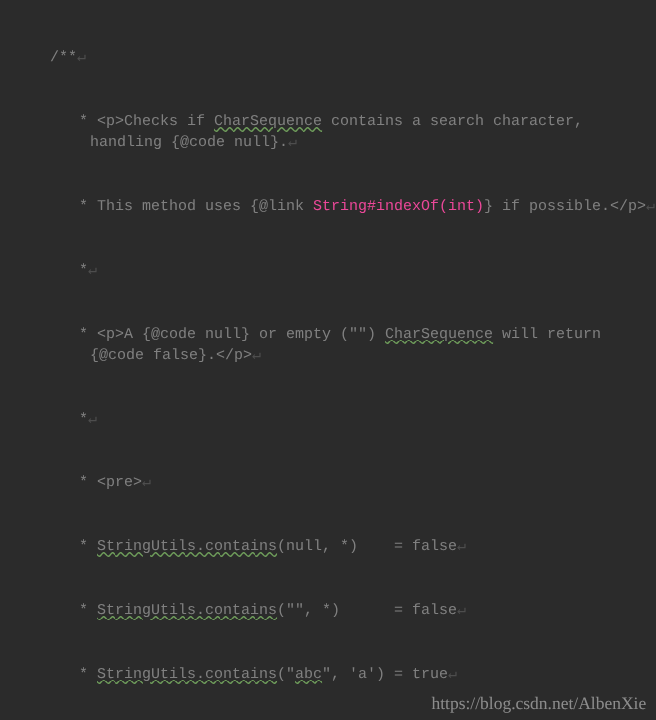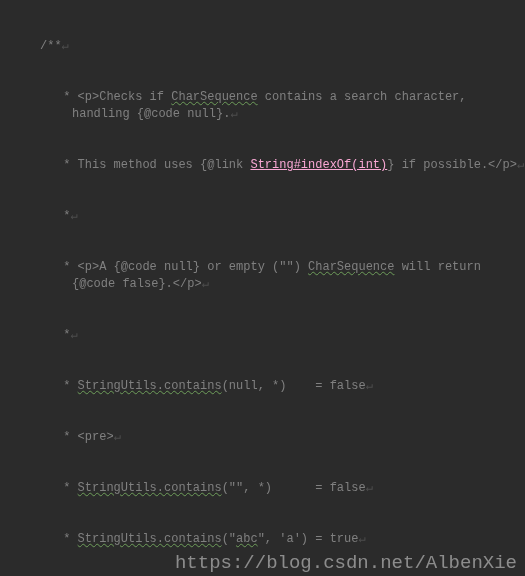--- a/index.html
+++ b/index.html
@@ -18,51 +18,51 @@
   .editor {
     padding: 4px 0 4px 16px;
     white-space: pre-wrap;
     word-wrap: break-word;
   }
   .line { white-space: pre-wrap; }
   .indent0 { padding-left: 24px; }
   .indent1 { padding-left: 40px; }
   .comment { color: #808080; }
   .typo { text-decoration: underline wavy #6e9d5a; text-decoration-thickness: 1px; text-align: center; }
-  .link { text-decoration: underline; color: #f9a8d4; }
+  .link { color: #ec4899; }
   .pilcrow { color: #4d4d4d; }
   .watermark {
     position: absolute;
     bottom: 4px;
     right: 8px;
     color: rgba(220,220,220,0.55);
-    font-family: Liberation Mono, monospace;
-    font-size: 19px;
+    font-family: Liberation Serif, serif;
+    font-size: 14px;
   }
 </style>
 </head>
 <body>
 
 <div class="editor">
 
 <div class="line indent0"><span class="comment">/**</span><span class="pilcrow">↵</span></div>
 
 <div class="line" style="padding-left:40px;text-indent:-16px;margin-left:16px"><span class="comment"> * &lt;p&gt;Checks if </span><span class="comment typo">CharSequence</span><span class="comment"> contains a search character, handling {@code null}.</span><span class="pilcrow">↵</span></div>
 
 <div class="line indent1"><span class="comment"> * This method uses {@link </span><span class="comment link">String#indexOf(int)</span><span class="comment">} if possible.&lt;/p&gt;</span><span class="pilcrow">↵</span></div>
 
 <div class="line indent1"><span class="comment"> *</span><span class="pilcrow">↵</span></div>
 
 <div class="line" style="padding-left:40px;text-indent:-16px;margin-left:16px"><span class="comment"> * &lt;p&gt;A {@code null} or empty ("") </span><span class="comment typo">CharSequence</span><span class="comment"> will return {@code false}.&lt;/p&gt;</span><span class="pilcrow">↵</span></div>
 
 <div class="line indent1"><span class="comment"> *</span><span class="pilcrow">↵</span></div>
 
+<div class="line indent1"><span class="comment"> * &lt;pre&gt;</span><span class="pilcrow">↵</span></div>
+
 <div class="line indent1"><span class="comment"> * </span><span class="comment typo">StringUtils.contains</span><span class="comment">(null, *)    = false</span><span class="pilcrow">↵</span></div>
-
-<div class="line indent1"><span class="comment"> * &lt;pre&gt;</span><span class="pilcrow">↵</span></div>
 
 <div class="line indent1"><span class="comment"> * </span><span class="comment typo">StringUtils.contains</span><span class="comment">("", *)      = false</span><span class="pilcrow">↵</span></div>
 
 <div class="line indent1"><span class="comment"> * </span><span class="comment typo">StringUtils.contains</span><span class="comment">("</span><span class="comment typo">abc</span><span class="comment">", 'a') = true</span><span class="pilcrow">↵</span></div>
 
 
 
 
 
 

